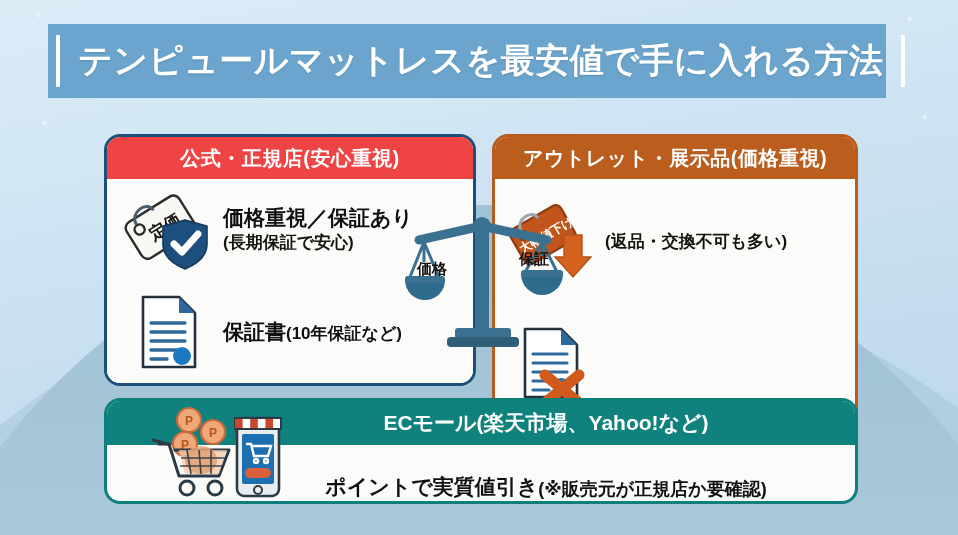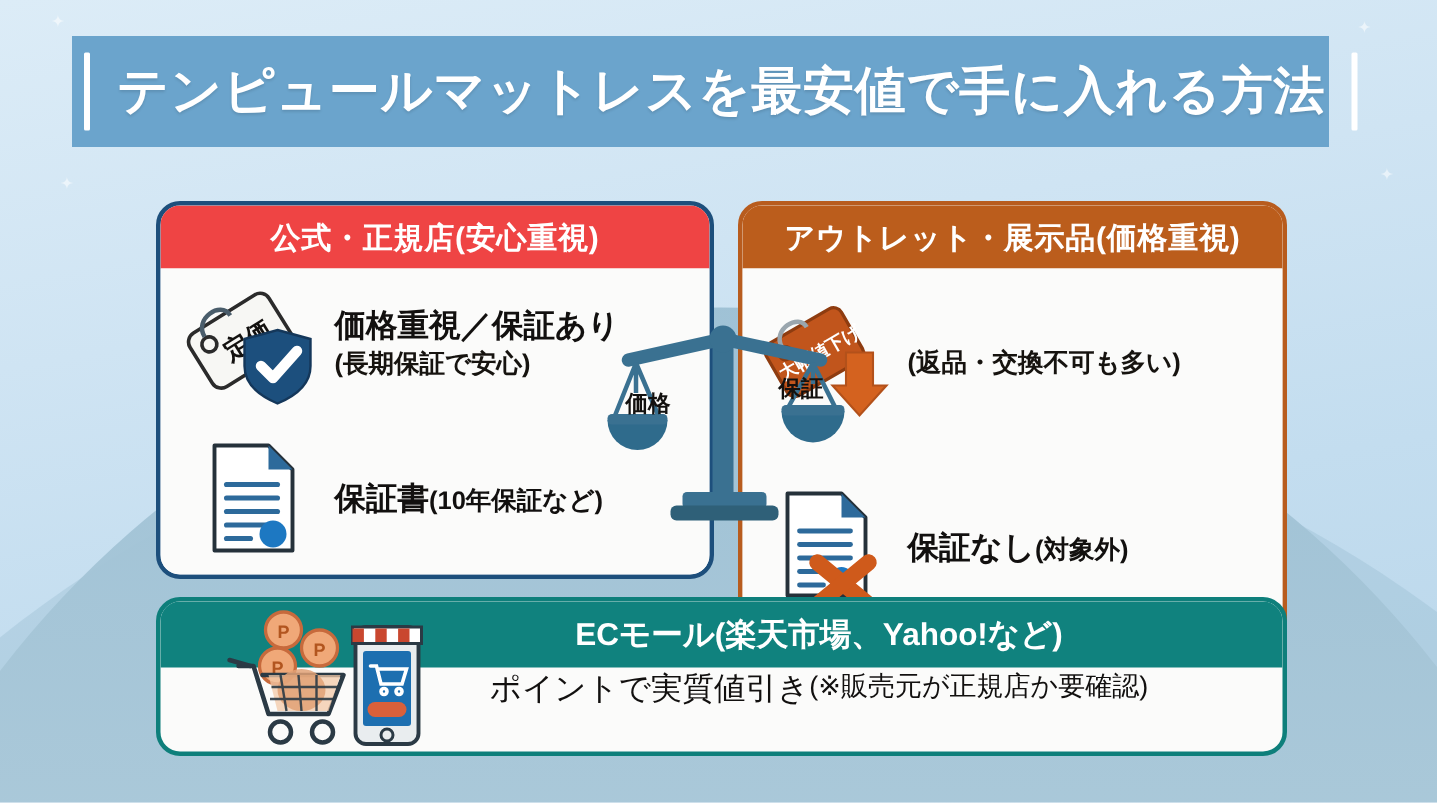--- a/index.html
+++ b/index.html
@@ -138,23 +138,23 @@
     background: #10827e;
     color: #ffffff;
     font-size: 21px;
     font-weight: bold;
     display: flex; align-items: center; justify-content: center;
     white-space: nowrap;
     padding-left: 130px;
   }
   .ec-body {
     height: calc(100% - 44px);
-    display: flex; align-items: flex-start; justify-content: center;
+    display: flex; align-items: flex-end; justify-content: center;
     padding-left: 130px;
-    font-size: 21px; font-weight: normal; color: #12100f;
+    font-size: 21px; font-weight: bold; color: #12100f;
     white-space: nowrap;
   }
   .ec-body .small { font-size: 18px; }
   .ec-icons {
     position: absolute;
     left: 38px; top: 3px;
     width: 136px; height: 96px;
     z-index: 3;
   }
   svg { display: block; overflow: visible; }
@@ -260,23 +260,20 @@
               <line x1="22" y1="58" x2="48" y2="58"></line>
               <line x1="22" y1="67" x2="38" y2="67"></line>
             </g>
             <circle cx="50" cy="63" r="8" fill="#1d78c2"></circle>
             <g stroke="#cf5a1b" stroke-width="11" stroke-linecap="round">
               <line x1="34" y1="52" x2="68" y2="80"></line>
               <line x1="68" y1="52" x2="34" y2="80"></line>
             </g>
           </svg>
         </div>
-        <div class="txt">
-          <div class="t-single"><span>保証なし</span><span class="small">(対象外)</span></div>
-        </div>
       </div>
 
     </div>
   </div>
 
   <div class="scale">
     <svg width="152" height="156" viewBox="0 0 152 156">
 
       <rect x="68" y="26" width="14" height="112" rx="2" fill="#3a7191"></rect>
       <rect x="48" y="132" width="56" height="11" rx="3" fill="#3a7191"></rect>

